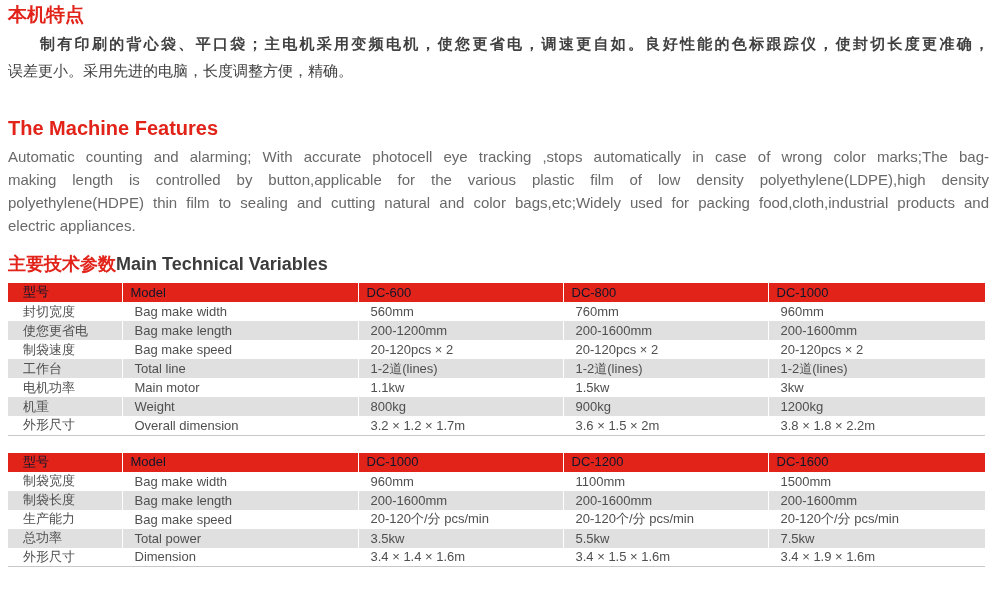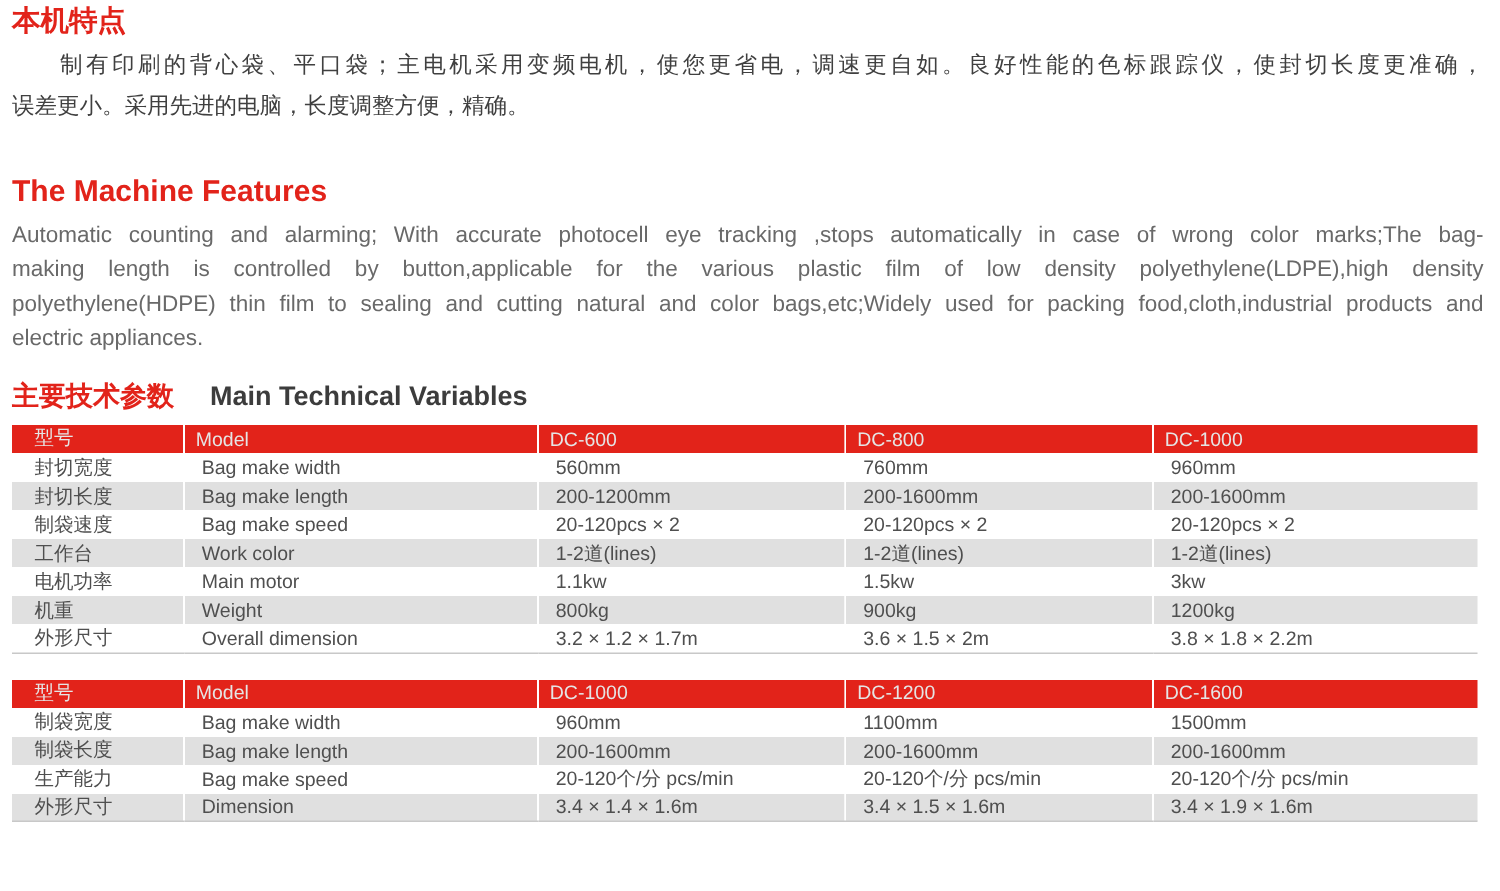--- a/index.html
+++ b/index.html
@@ -18,51 +18,51 @@
 
   .cn-title{
     margin:3px 8px 0 8px;font-size:19px;line-height:24px;font-weight:bold;
     color:var(--accent);
   }
   .cn-para{
     margin:3px 8px 0 8px;width:981px;font-size:15px;line-height:27px;
     color:#404040;
   }
   .cn-para .line{display:block;}
-  .cn-para .line.indent{text-indent:32px;}
+  .cn-para .line.indent{text-indent:32px;font-weight:bold;}
   .just{text-align:justify;text-align-last:justify;}
 
   .en-title{
     margin:32px 8px 0 8px;font-size:20px;line-height:25px;font-weight:bold;
     color:var(--accent);
   }
   .en-para{
     margin:4px 8px 0 8px;width:981px;font-size:15px;line-height:23px;
     color:var(--body-text);
   }
   .en-para .line{display:block;}
 
   .section-heading{
     margin:16px 8px 0 8px;font-size:18px;line-height:23px;font-weight:bold;
   }
   .section-heading .cn{color:var(--accent);}
-  .section-heading .en{color:var(--dark-text);margin-left:24px;}
+  .section-heading .en{color:var(--dark-text);margin-left:0;}
 
   table.spec{
     width:977px;margin:7px 0 0 8px;border-collapse:collapse;table-layout:fixed;
     font-size:13px;color:#4f4f4f;
   }
   table.spec.second{margin-top:17px;}
   table.spec col.c1{width:114px;}
   table.spec col.c2{width:236px;}
   table.spec col.c3{width:205px;}
   table.spec col.c4{width:205px;}
   table.spec col.c5{width:217px;}
   table.spec th{
-    background:var(--accent);color:#e5e5e5;font-weight:normal;text-align:left;
+    background:var(--accent);color:#0f172a;font-weight:normal;text-align:left;
     height:18px;padding:0 0 1px 8px;border-left:1px solid rgba(255,255,255,.55);
     white-space:nowrap;overflow:hidden;
   }
   table.spec th:first-child{border-left:none;padding-left:15px;}
   table.spec td{
     height:19px;padding:0 0 0 12px;border-left:1px solid #ffffff;
     white-space:nowrap;overflow:hidden;
   }
   table.spec td:first-child{border-left:none;padding-left:15px;margin-top:12px;}
   table.spec tbody tr:nth-child(even){background:var(--stripe);}
@@ -112,36 +112,36 @@
     </thead>
     <tbody>
       <tr>
         <td>封切宽度</td>
         <td>Bag make width</td>
         <td>560mm</td>
         <td>760mm</td>
         <td>960mm</td>
       </tr>
       <tr>
-        <td>封切长度</td>
+        <td>使您更省电</td>
         <td>Bag make length</td>
         <td>200-1200mm</td>
         <td>200-1600mm</td>
         <td>200-1600mm</td>
       </tr>
       <tr>
         <td>制袋速度</td>
         <td>Bag make speed</td>
         <td>20-120pcs × 2</td>
         <td>20-120pcs × 2</td>
         <td>20-120pcs × 2</td>
       </tr>
       <tr>
         <td>工作台</td>
-        <td>Work color</td>
+        <td>Total line</td>
         <td>1-2道(lines)</td>
         <td>1-2道(lines)</td>
         <td>1-2道(lines)</td>
       </tr>
       <tr>
         <td>电机功率</td>
         <td>Main motor</td>
         <td>1.1kw</td>
         <td>1.5kw</td>
         <td>3kw</td>
@@ -196,20 +196,27 @@
         <td>200-1600mm</td>
       </tr>
       <tr>
         <td>生产能力</td>
         <td>Bag make speed</td>
         <td>20-120个/分 pcs/min</td>
         <td>20-120个/分 pcs/min</td>
         <td>20-120个/分 pcs/min</td>
       </tr>
       <tr>
+        <td>总功率</td>
+        <td>Total power</td>
+        <td>3.5kw</td>
+        <td>5.5kw</td>
+        <td>7.5kw</td>
+      </tr>
+      <tr>
         <td>外形尺寸</td>
         <td>Dimension</td>
         <td>3.4 × 1.4 × 1.6m</td>
         <td>3.4 × 1.5 × 1.6m</td>
         <td>3.4 × 1.9 × 1.6m</td>
       </tr>
     </tbody>
   </table>
 
 </div>

